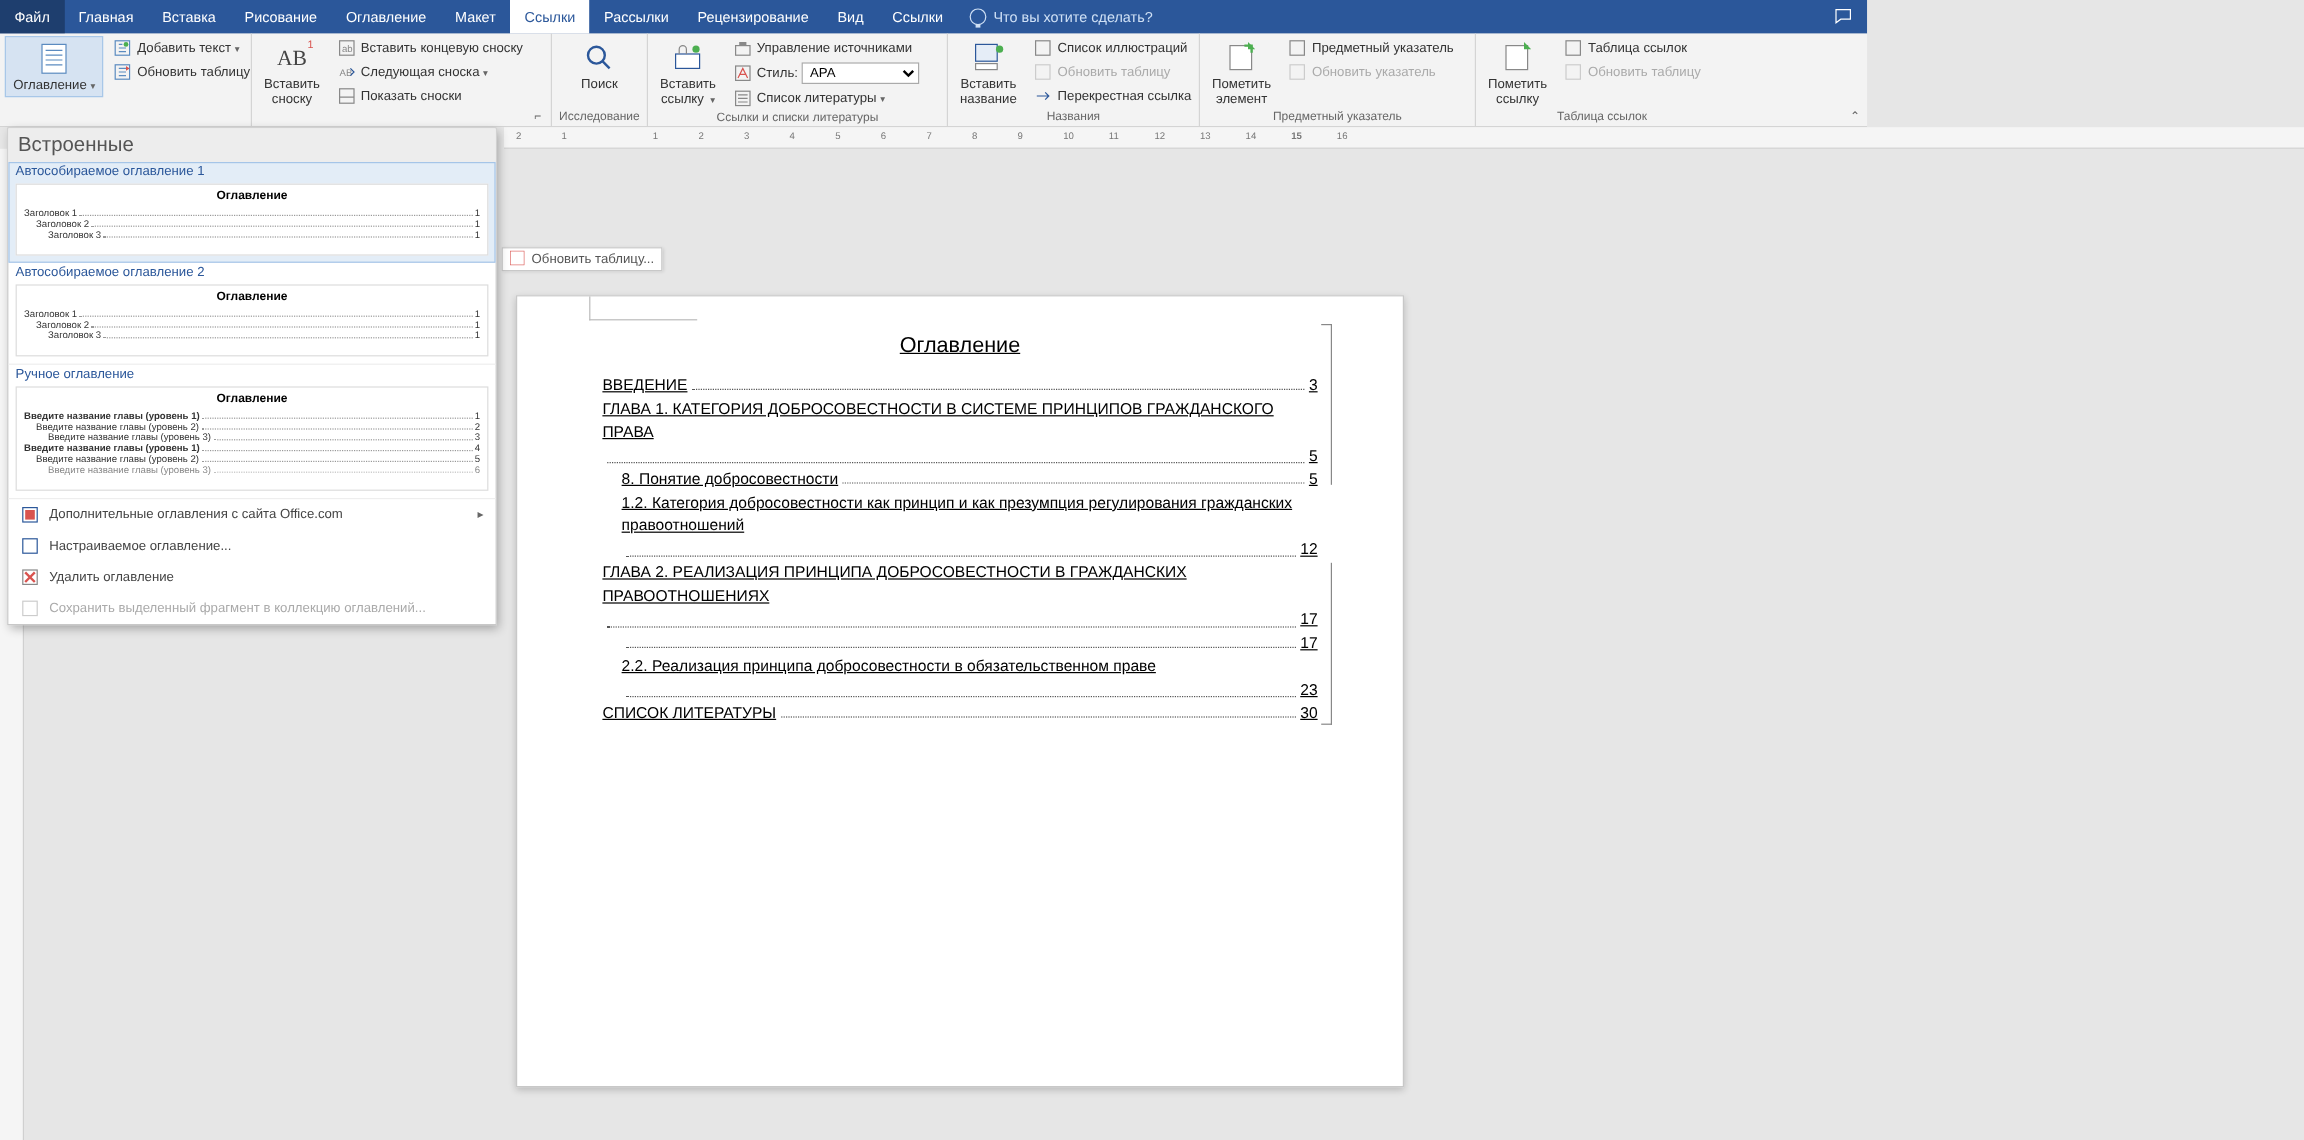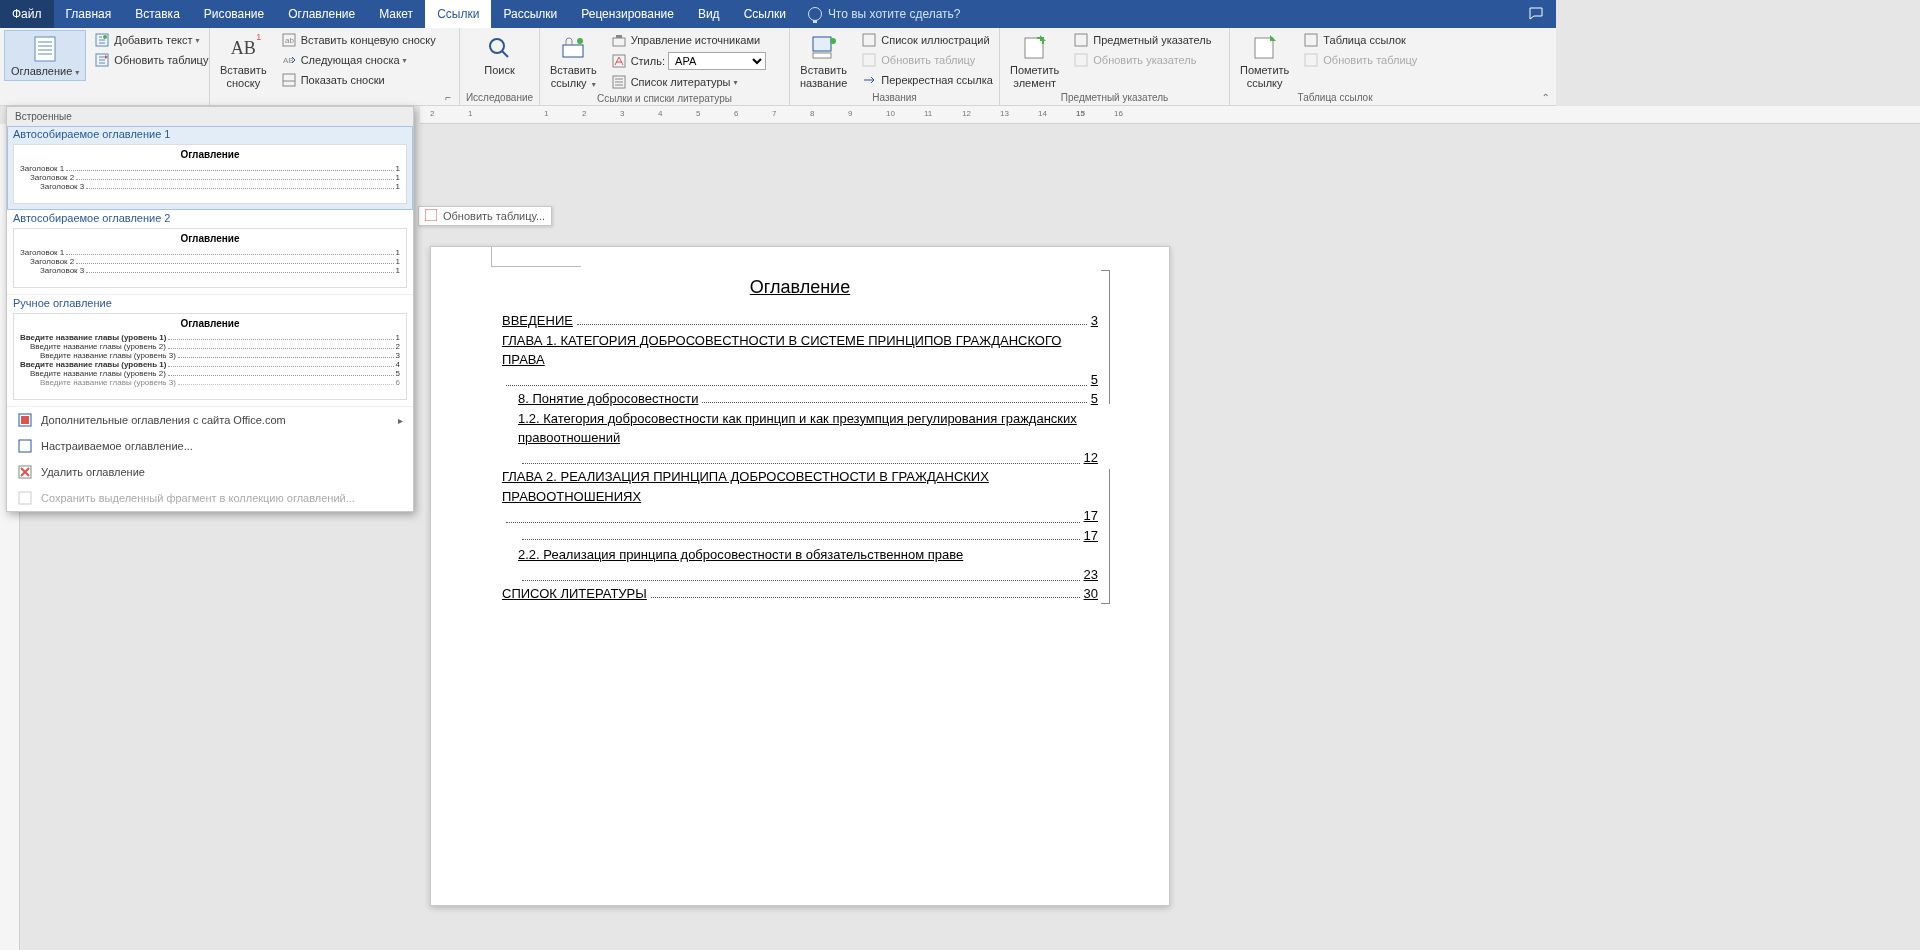--- a/index.html
+++ b/index.html
@@ -26,21 +26,21 @@
 .big-button .big-label { font-size: 11px; color: #333; text-align: center; line-height: 1.15; }
 .small-button { display: flex; align-items: center; font-size: 11px; color: #333; padding: 2px 4px; cursor: pointer; white-space: nowrap; }
 .small-button.disabled { color: #aaa; }
 .small-button .sm-icon { width: 16px; height: 16px; margin-right: 4px; display:flex; align-items:center; justify-content:center; }
 .col { display: flex; flex-direction: column; }
 .chev { font-size: 8px; margin-left: 3px; color:#666; }
 .ribbon-collapse { position:absolute; right:6px; bottom:2px; font-size:10px; color:#666; cursor:pointer; }
 
 
 .toc-gallery { position: absolute; top: 106px; left: 6px; width: 408px; background: #fff; border: 1px solid #c8c8c8; box-shadow: 2px 3px 8px rgba(0,0,0,0.3); z-index: 50; font-size: 11px; }
-.toc-gallery .hdr { background: #ededed; color: #555; padding: 4px 8px; font-size: 10px; }
+.toc-gallery .hdr { background: #ededed; color: #555; padding: 4px 8px; font-size: 17px; }
 .toc-gallery .opt { padding: 2px 6px 6px; border-bottom: 1px solid #eee; }
 .toc-gallery .opt.hovered { background: #e3edf7; border: 1px solid #a5c5e8; padding:1px 5px 5px; }
 .toc-gallery .opt .opt-title { color: #2b579a; font-size: 11px; margin-bottom: 4px; }
 .toc-gallery .preview { background:#fff; border:1px solid #ddd; padding: 4px 6px 12px; font-family: "Times New Roman", serif; }
 .toc-gallery .preview .pv-title { text-align:center; font-weight:bold; font-size:10px; margin-bottom:4px;}
 .toc-gallery .preview .pv-line { font-size:8px; color:#333; display:flex; }
 .toc-gallery .preview .pv-line .dots { flex:1; border-bottom:1px dotted #999; margin:0 2px 2px;}
 .toc-gallery .footer-item { display:flex; align-items:center; padding:5px 10px; color:#444; cursor:pointer; }
 .toc-gallery .footer-item.disabled { color:#aaa; }
 .toc-gallery .footer-item .fi-icon { width:16px; height:16px; margin-right:8px; display:flex; align-items:center; justify-content:center; }

